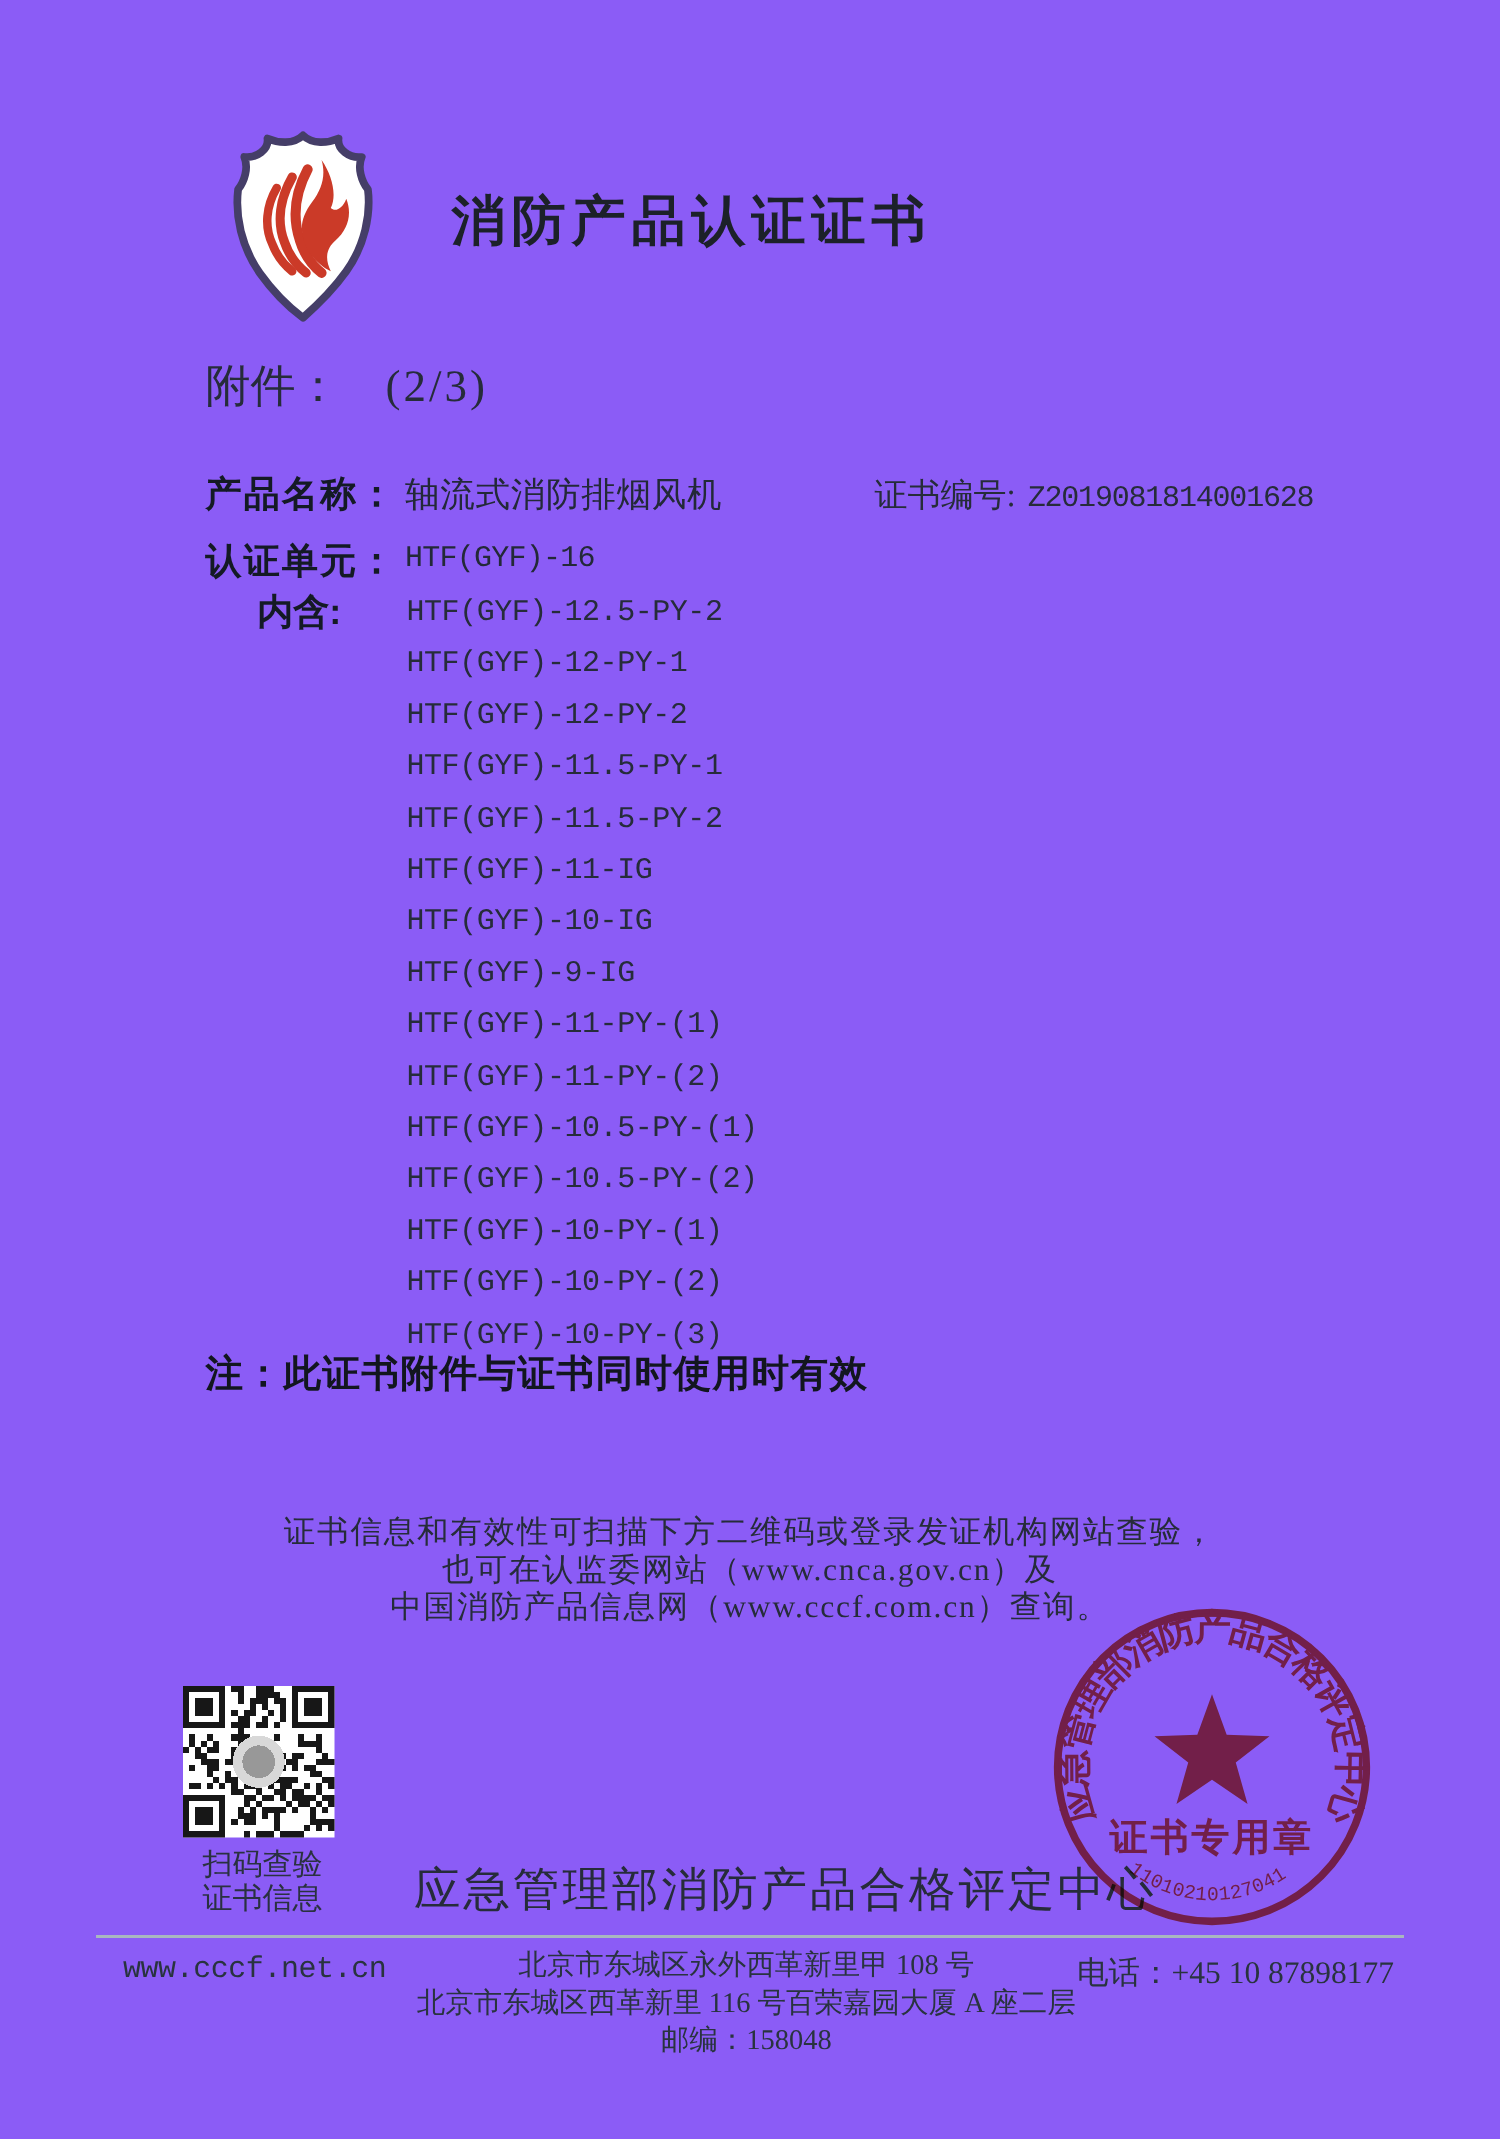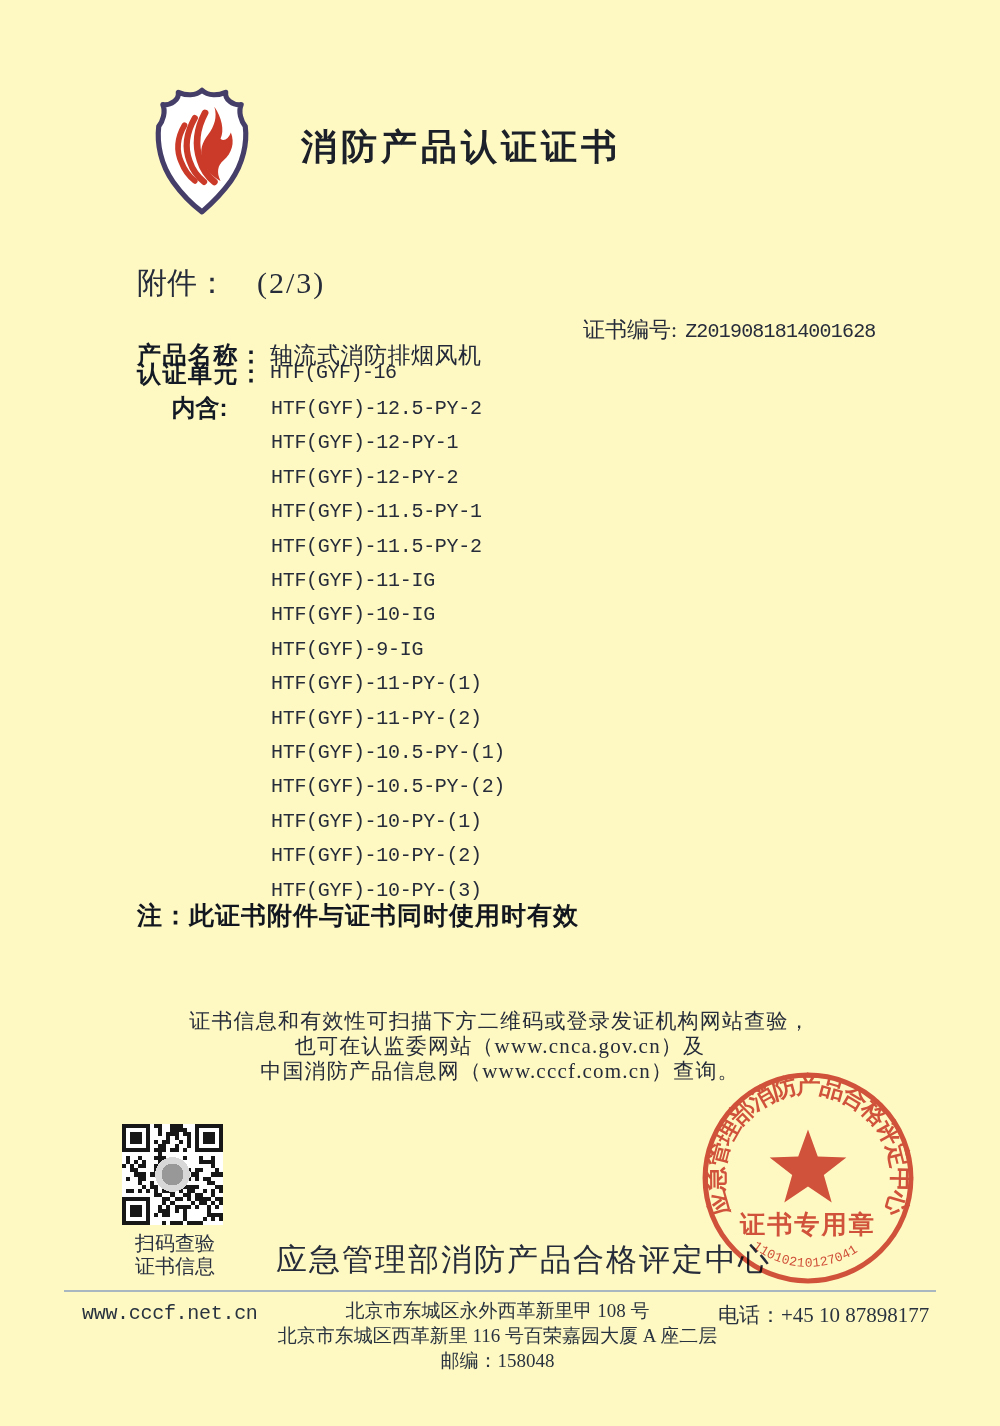--- a/index.html
+++ b/index.html
@@ -1,40 +1,40 @@
 <!DOCTYPE html>
 <html><head>
 <meta charset="utf-8">
 <title>消防产品认证证书</title>
 <style>
   * { margin:0; padding:0; box-sizing:border-box; }
   html,body { background:#ffffff; }
   body { font-family:"Liberation Serif", serif; color:#232938; }
-  .page { position:relative; width:1000px; height:1426px; background:#fef9c3; margin:0 auto; overflow:hidden; }
+  .page { position:relative; width:1000px; height:1426px; background:#8b5cf6; margin:0 auto; overflow:hidden; }
 
   
   .logo { position:absolute; left:150px; top:82px; width:104px; height:136px; }
   .title { position:absolute; left:301px; top:123px; font-family:"Liberation Sans", sans-serif;
            font-weight:600; font-size:36px; letter-spacing:4px; color:#1c2129; white-space:nowrap; }
 
   
-  .attachment { position:absolute; left:137px; top:263px; font-size:30px; color:#262c3a; white-space:nowrap; }
+  .attachment { position:absolute; left:137px; top:237px; font-size:30px; color:#262c3a; white-space:nowrap; }
   .attachment .num { margin-left:30px; letter-spacing:2px; }
 
   
   .cert-no { position:absolute; left:583px; top:287px; font-size:22px; white-space:nowrap; color:#262c3a;margin-top:28px; }
   .cert-no .val { font-family:"Liberation Mono", monospace; font-size:20px; letter-spacing:-0.8px; margin-left:8px; }
 
   
   .field-row { position:absolute; left:137px; display:flex; align-items:flex-start; white-space:nowrap; }
   .field-label { width:133px; font-family:"Liberation Sans", sans-serif; font-weight:700;
                  font-size:24px; letter-spacing:1.5px; color:#141a25; flex:0 0 auto; }
   .field-value-cn { font-size:23px; letter-spacing:0.5px; padding-top:1px; }
   .field-value-mono { font-family:"Liberation Mono", monospace; font-size:20px; letter-spacing:-0.5px; padding-top:3px; }
-  .row-product { top:339px; }
+  .row-product { top:313px; }
   .row-unit { top:358px; }
 
   .includes-row { position:absolute; left:137px; top:392px; display:flex; align-items:flex-start; }
   .includes-label { width:125px; text-align:center; font-family:"Liberation Sans", sans-serif; font-weight:700;
                     font-size:24px; color:#141a25; flex:0 0 auto; }
   .model-list { list-style:none; margin-left:9px; font-family:"Liberation Mono", monospace;
                 font-size:20px; letter-spacing:-0.3px; line-height:34.4px; color:#262c3a; }
 
   .note { position:absolute; left:137px; top:899px; font-family:Liberation Sans, sans-serif;
           font-weight:700; font-size:25px; letter-spacing:1px; color:#12161f; white-space:nowrap; }

